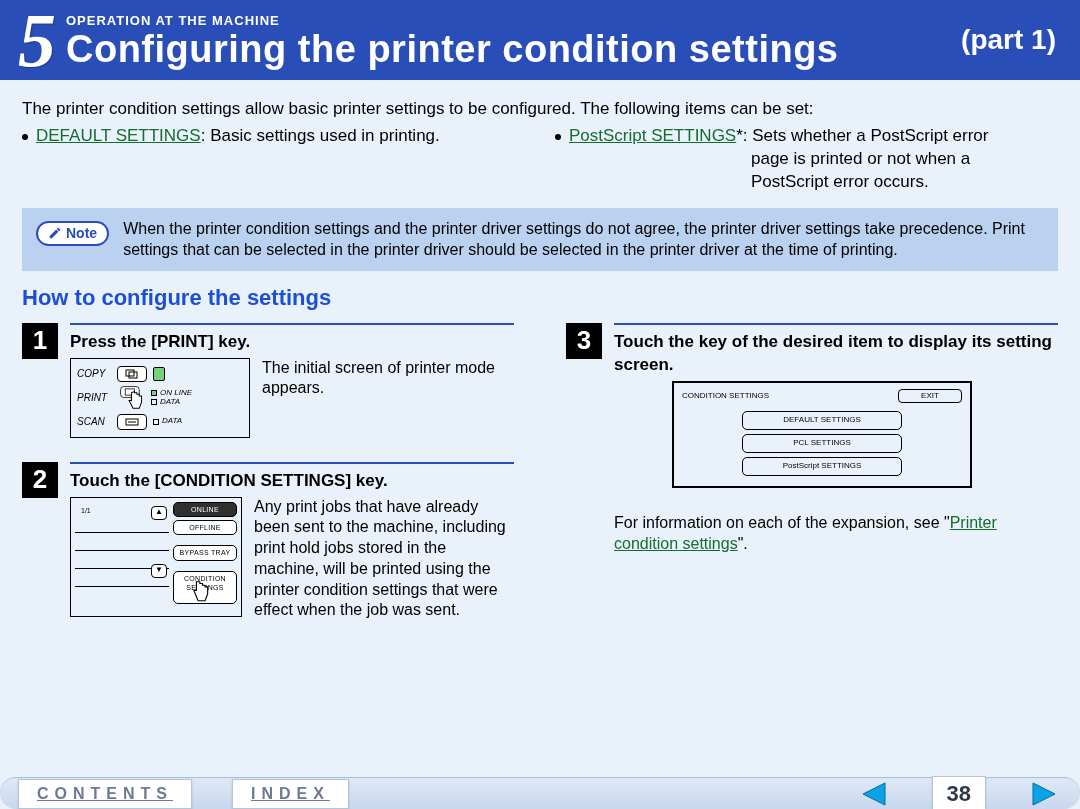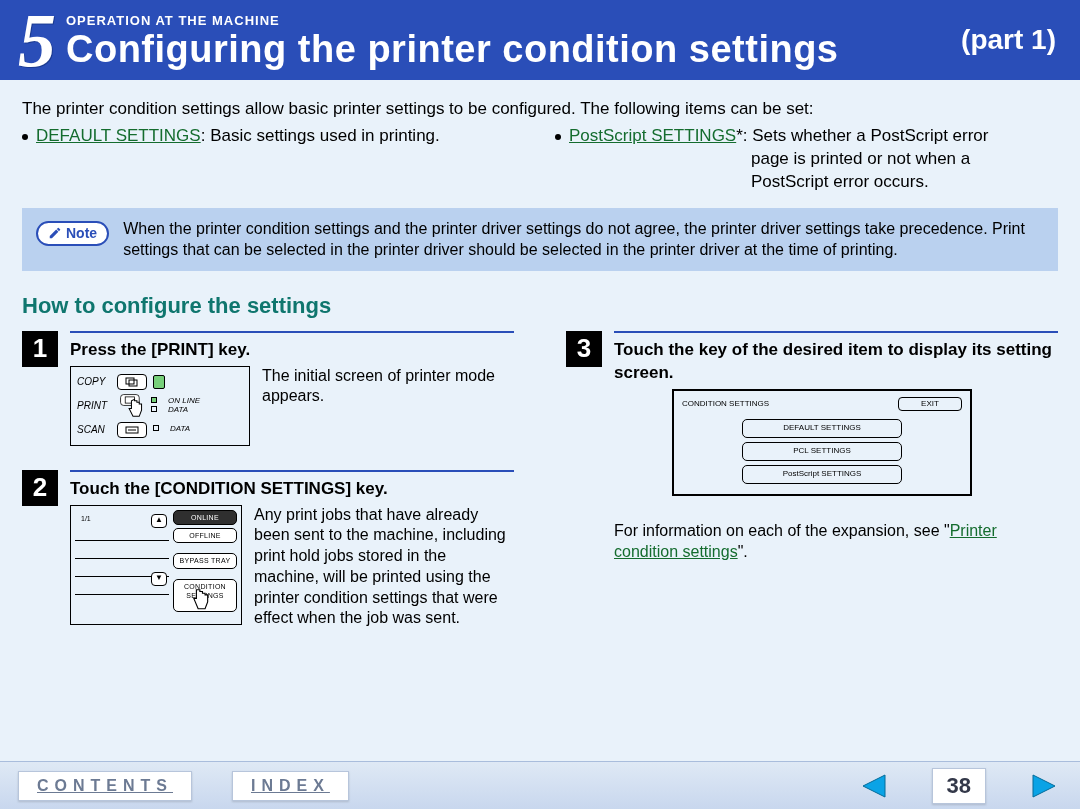--- a/index.html
+++ b/index.html
@@ -90,24 +90,24 @@
     font-weight: bold;
     font-size: 14px;
     display: inline-flex;
     align-items: center;
     gap: 4px;
     margin-top: 3px;
     white-space: nowrap;
   }
   .note-pill svg { width: 14px; height: 14px; }
   .howto-heading {
-    color: #0f766e;
+    color: #1d4ed8;
     font-size: 22px;
     font-weight: bold;
-    margin: 20px 0 10px 0;
+    margin: 12px 0 10px 0;
   }
   .steps-row {
     display: flex;
     gap: 52px;
   }
   .steps-col { flex: 1; }
   .step {
     display: flex;
     align-items: flex-start;
     gap: 12px;
@@ -156,21 +156,21 @@
     border: 1px solid #000;
     border-radius: 4px;
     background: #fff;
     display: flex; align-items: center; justify-content: center;
   }
   .hand {
     position: relative;
     width: 28px; height: 26px;
   }
   .leds { display: flex; flex-direction: column; gap: 0; font-size: 8px; line-height: 1.1; }
-  .led-row { display: flex; align-items: flex-start; gap: 11px;}
+  .led-row { display: flex; align-items: center; gap: 3px;}
   .led { width: 6px; height: 6px; border: 1px solid #000; }
   .led.on { background: #77d07a; }
 
   
   .panel2 {
     border: 1px solid #000;
     width: 172px;
     height: 120px;
     position: relative;
     font-size: 8px;
@@ -220,27 +220,28 @@
     font-size: 16px;
     margin-top: 14px;
     margin-left: 48px;
     line-height: 1.35;
   }
 
   
   .footer {
     position: absolute;
     left: 0; right: 0; bottom: 0;
-    height: 48px;
+    height: 32px;
     background: linear-gradient(#dfe9f5, #c8d7ee);
     border-top: 1px solid #a9bddc;
     display: flex;
     align-items: center;
     padding: 0 18px;
     gap: 40px;
+    border-radius: 18px;
   }
   .foot-tab {
     background: #fff;
     border: 1px solid #b7c5db;
     padding: 5px 18px;
     letter-spacing: 6px;
     font-weight: bold;
     font-size: 16px;
     color: #6c7a93;
     box-shadow: 0 1px 2px rgba(0,0,0,0.15);

